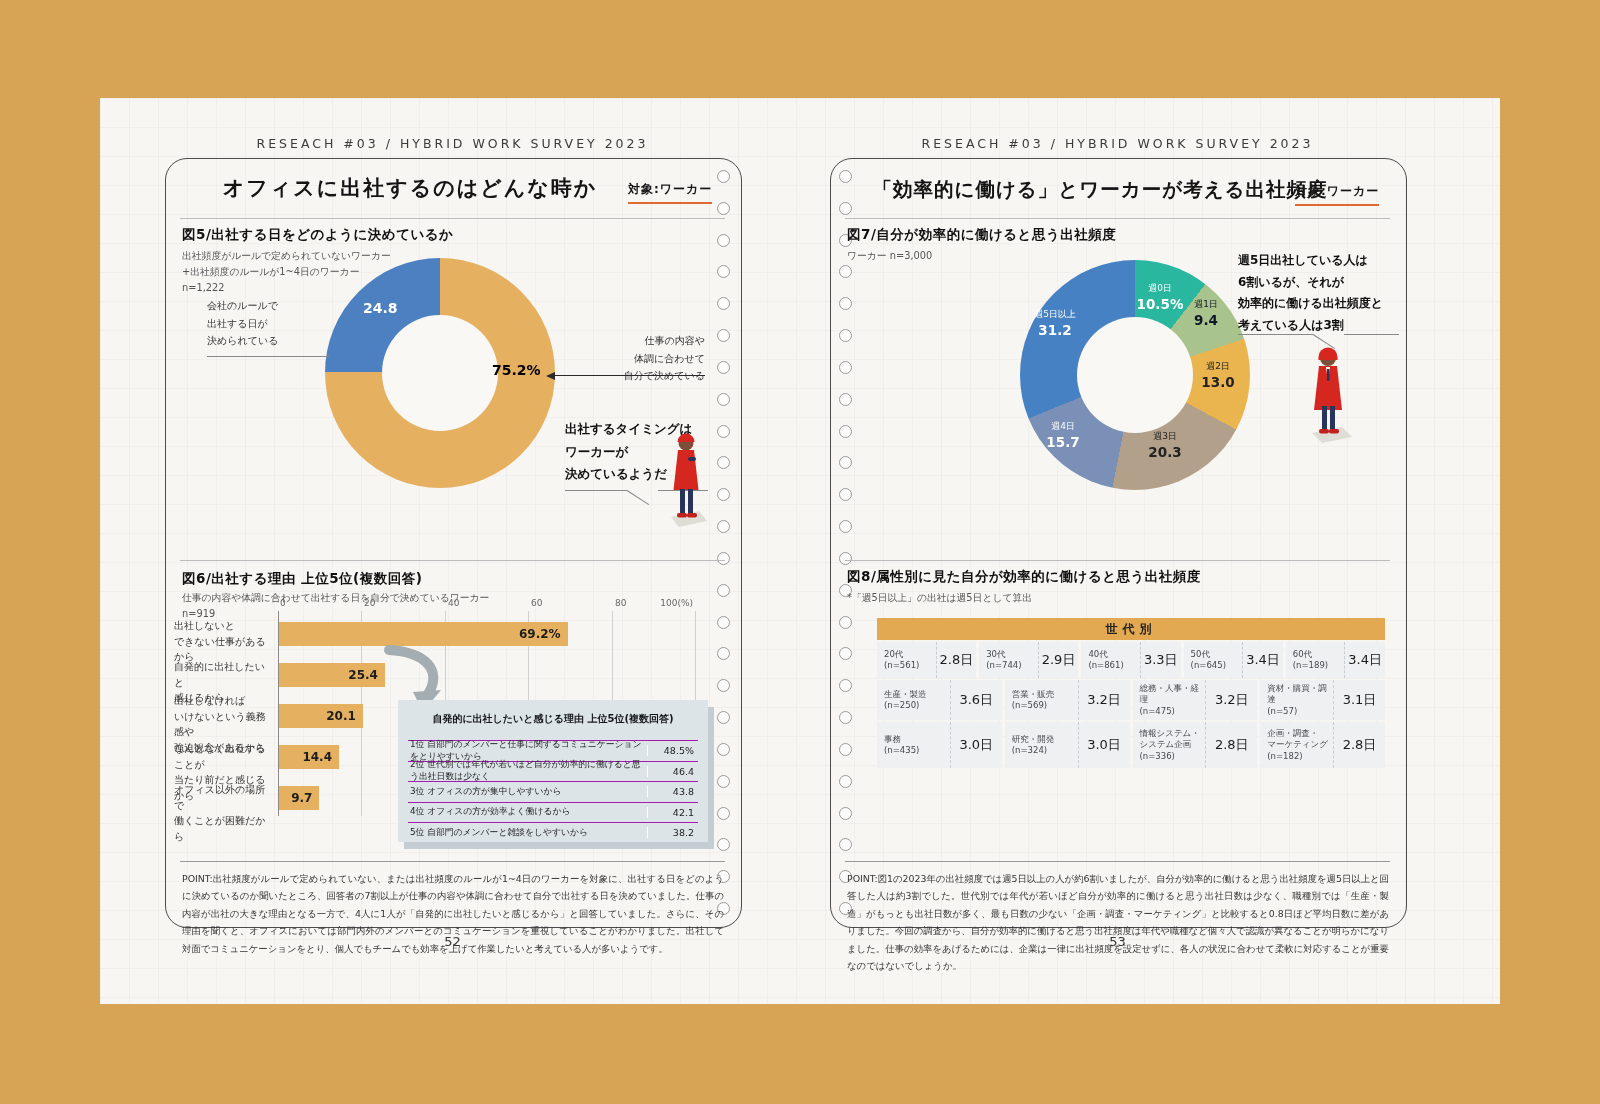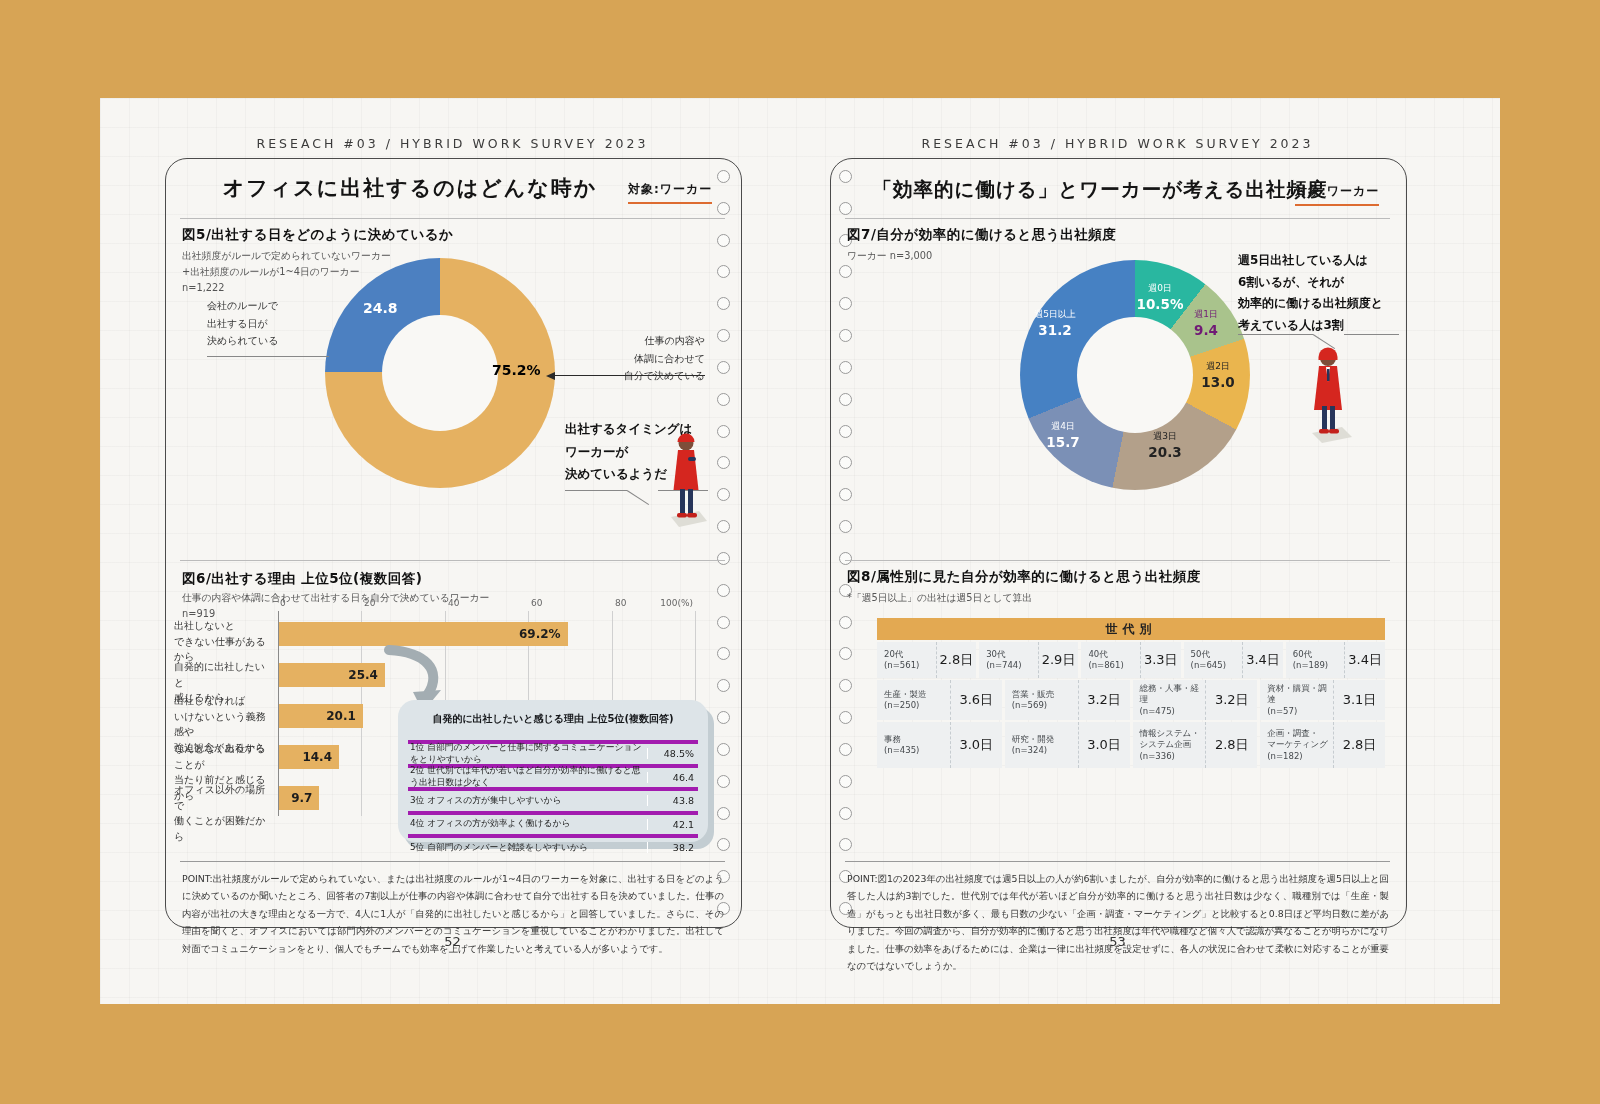--- a/index.html
+++ b/index.html
@@ -35,25 +35,25 @@
   .callout{position:absolute;font-size:12.5px;font-weight:800;line-height:1.8;color:#101010}
   .axis{position:absolute;left:278px;top:598px;width:418px;height:218px}
   .tick{position:absolute;top:0;font-size:9px;color:#666}
   .vline{position:absolute;top:13px;bottom:0;width:1px;background:#d0d0d0}
   .t0{left:2px}.t1{left:86px}.t2{left:170px}.t3{left:253px}.t4{left:337px}
   .t5{left:415px;transform:translateX(-100%)}
   .v0{left:0;background:#8a8a8a}.v1{left:83px}.v2{left:167px}.v3{left:250px}.v4{left:334px}.v5{left:417px}
   .bar-label{position:absolute;width:100px;left:174px;text-align:left;font-size:10px;line-height:1.55;color:#333}
   .bar{position:absolute;left:279px;height:24px;background:#e5b161;display:flex;align-items:center;justify-content:flex-end}
   .bar span{font-size:12px;font-weight:800;color:#1d1d1d;padding-right:7px}
-  .inset{position:absolute;left:398px;top:700px;width:310px;height:142px;background:#dde4e8;border-radius:17px;
+  .inset{position:absolute;left:398px;top:700px;width:310px;height:142px;background:#dde4e8;border-radius:0;
          box-shadow:6px 7px 0 #c3cdd2}
   .inset-title{position:absolute;left:0;right:0;top:12px;text-align:center;font-size:10px;font-weight:800;color:#15171a}
   .inset-rows{position:absolute;left:10px;right:10px;top:40px}
-  .irow{display:flex;align-items:center;height:19.5px;border-top:4px solid #a21caf}
+  .irow{display:flex;align-items:center;height:19.5px;border-top:1px solid #a21caf}
   .irow .lab{flex:1;font-size:8.8px;color:#222;padding-left:2px}
   .irow .val{width:46px;border-left:1px solid #fff;text-align:right;font-size:9.5px;color:#222;padding-right:4px}
   .point{position:absolute;font-size:9.4px;line-height:1.85;color:#333;text-align:justify}
   .pagenum{position:absolute;top:934px;width:575px;text-align:center;font-size:13px;color:#333}
   .tbl{position:absolute;left:877px;top:618px;width:508px}
   .tbl-h{height:22px;background:#e3a952;display:flex;align-items:center;justify-content:center;
          font-size:12px;font-weight:800;color:#222;letter-spacing:5px;margin-bottom:2px}
   .grid5{display:grid;grid-template-columns:repeat(5,1fr);gap:3px;margin-bottom:2px}
   .grid4{display:grid;grid-template-columns:repeat(4,1fr);gap:3px;margin-bottom:2px}
   .pair{display:flex;background:#eef0f1}
@@ -258,21 +258,21 @@
 <div class="hr" style="left:845px;top:218px;width:545px"></div>
 
 <div class="fig-head" style="left:847px;top:226px">図7/自分が効率的に働けると思う出社頻度</div>
 <div class="fig-note" style="left:847px;top:248px">ワーカー n=3,000</div>
 
 <div class="donut" style="left: 1020px; top: 260px; background: conic-gradient(rgb(41, 183, 160) 0deg, rgb(41, 183, 160) 37.7622deg, rgb(169, 195, 140) 37.7622deg, rgb(169, 195, 140) 71.5684deg, rgb(234, 181, 78) 71.5684deg, rgb(234, 181, 78) 118.322deg, rgb(179, 160, 138) 118.322deg, rgb(179, 160, 138) 191.329deg, rgb(123, 144, 182) 191.329deg, rgb(123, 144, 182) 247.792deg, rgb(70, 129, 195) 247.792deg, rgb(70, 129, 195) 360deg);"></div>
 <div class="dlabel" style="left:1128px;top:282px;width:64px;color:#fff">
   <span class="nm">週0日</span>
     <span class="vl">10.5%</span>
   </div>
-<div class="dlabel" style="left:1178px;top:308px;width:56px;color:#701a75">
+<div class="dlabel" style="left:1178px;top:298px;width:56px;color:#0f172a">
   <span class="nm">週1日</span>
     <span class="vl">9.4</span>
   </div>
 <div class="dlabel" style="left:1188px;top:360px;width:60px;color:#222">
   <span class="nm">週2日</span>
     <span class="vl">13.0</span>
   </div>
 <div class="dlabel" style="left:1134px;top:430px;width:62px;color:#222">
   <span class="nm">週3日</span>
     <span class="vl">20.3</span>

